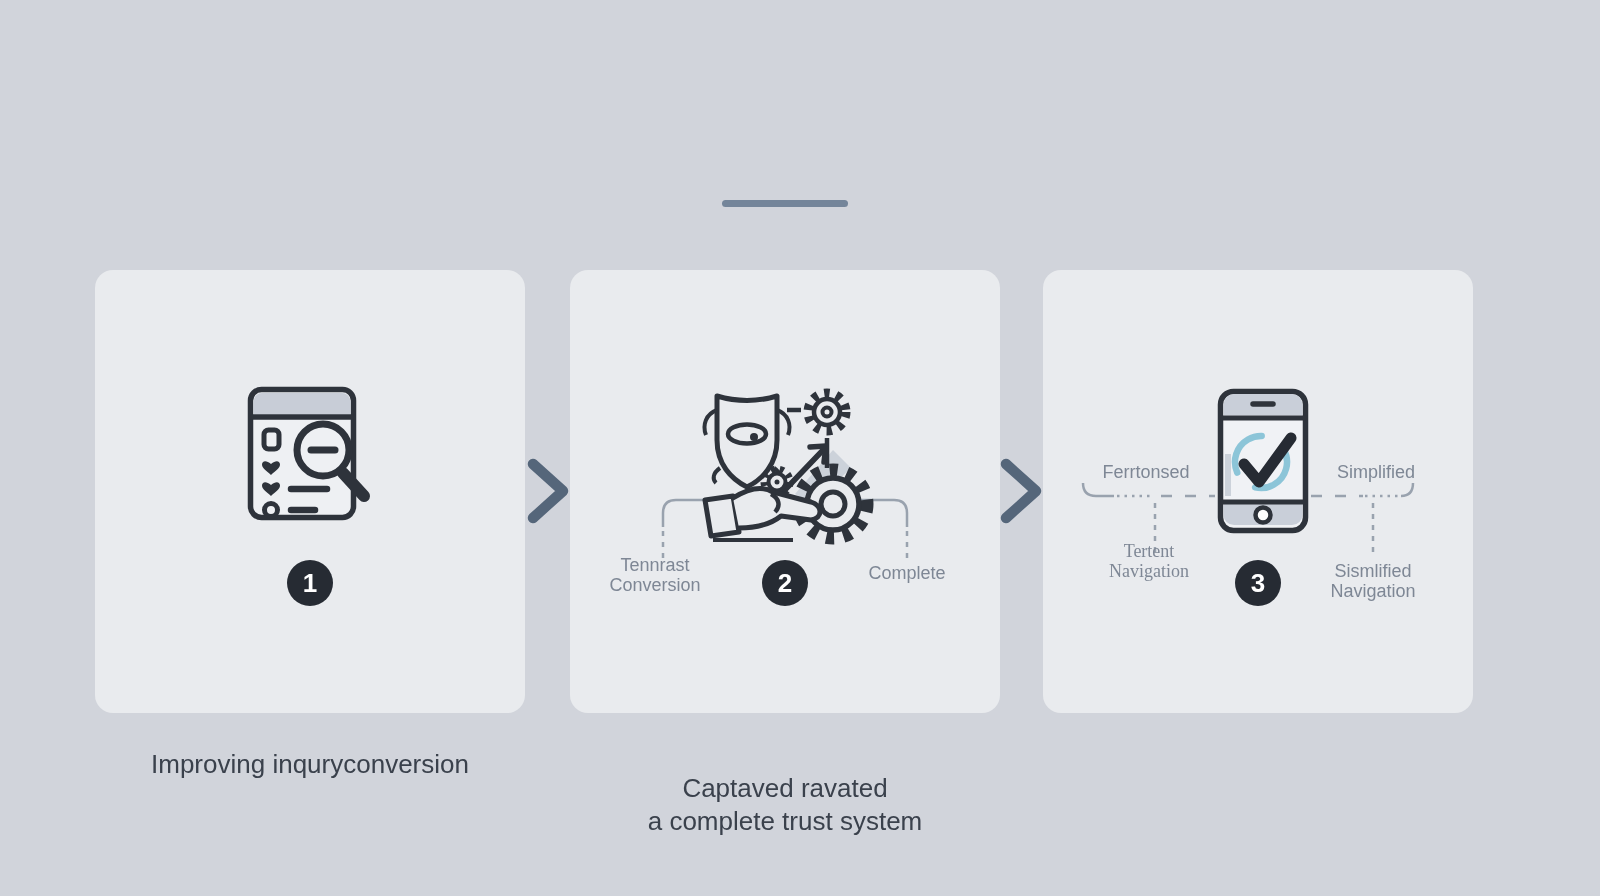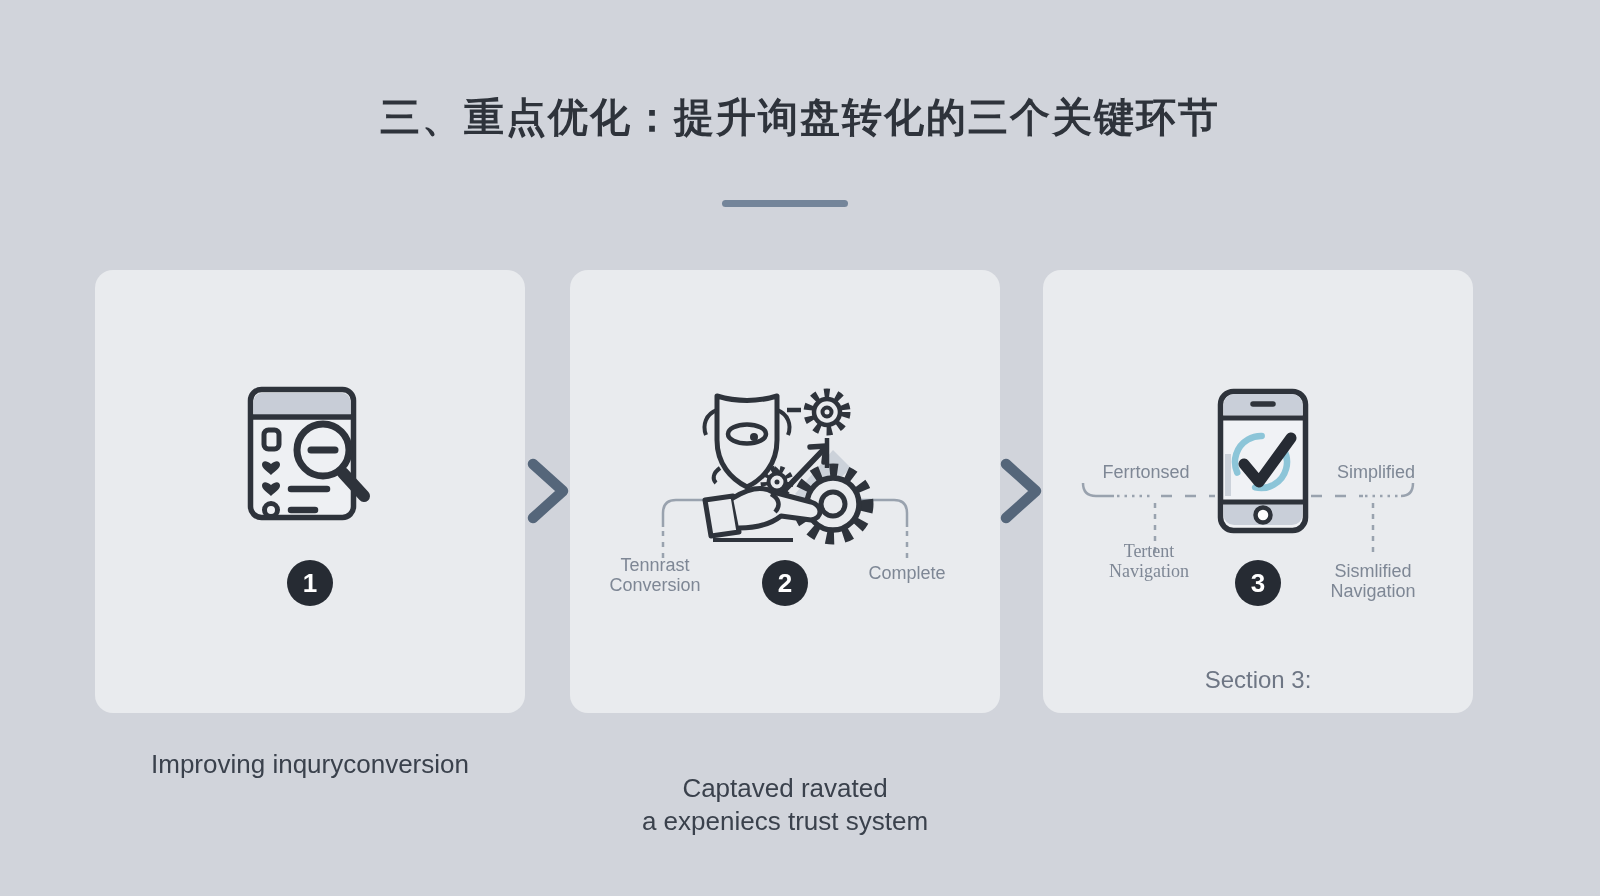--- a/index.html
+++ b/index.html
@@ -73,21 +73,20 @@
   }
   .cap1{left:95px;top:748px;}
   .cap2{left:570px;}
   .cap3{left:1043px;}
 </style>
 </head>
 <body>
 
 <div class="page">
 
-  <h1 class="title">三、重点优化：提升询盘转化的三个关键环节</h1>
   <div class="divider"></div>
 
   <div class="card card1">
     <svg class="icon-doc" viewBox="0 0 126 142">
       <rect x="3.5" y="3.5" width="103" height="128" rx="11" fill="#eef0f3" stroke="#2e333b" stroke-width="5.5"></rect>
       <path d="M6.5 28.5 v-13 a8.5 8.5 0 0 1 8.5-8.5 h80 a8.5 8.5 0 0 1 8.5 8.5 v13 z" fill="#c8cdd7"></path>
       <line x1="3.5" y1="31" x2="106.5" y2="31" stroke="#2e333b" stroke-width="5.5"></line>
       <rect x="17" y="44" width="15" height="19" rx="4.5" fill="none" stroke="#2e333b" stroke-width="5"></rect>
       <path d="M24 89 C20 85 15 82.5 15 78.5 C15 75 19 73.5 24 78 C29 73.5 33 75 33 78.5 C33 82.5 28 85 24 89 Z" fill="#2e333b"></path>
       <path d="M24 110 C20 106 15 103.5 15 99.5 C15 96 19 94.5 24 99 C29 94.5 33 96 33 99.5 C33 103.5 28 106 24 110 Z" fill="#2e333b"></path>
@@ -186,24 +185,23 @@
       <div>Tertent</div>
       <div>Navigation</div>
     </div>
     <div class="mini-label lbl3-botright">
       <div>Sismlified</div>
       <div>Navigation</div>
     </div>
     <div class="badge">
       <span>3</span>
     </div>
-    <div class="card-title">Section 3:</div>
   </div>
 
   <div class="caption cap1">
     <div>Improving inquryconversion</div>
   </div>
   <div class="caption cap2">
     <div>Captaved ravated</div>
-    <div>a expeniecs trust system</div>
+    <div>a complete trust system</div>
   </div>
 
 </div>
 
 </body></html>

